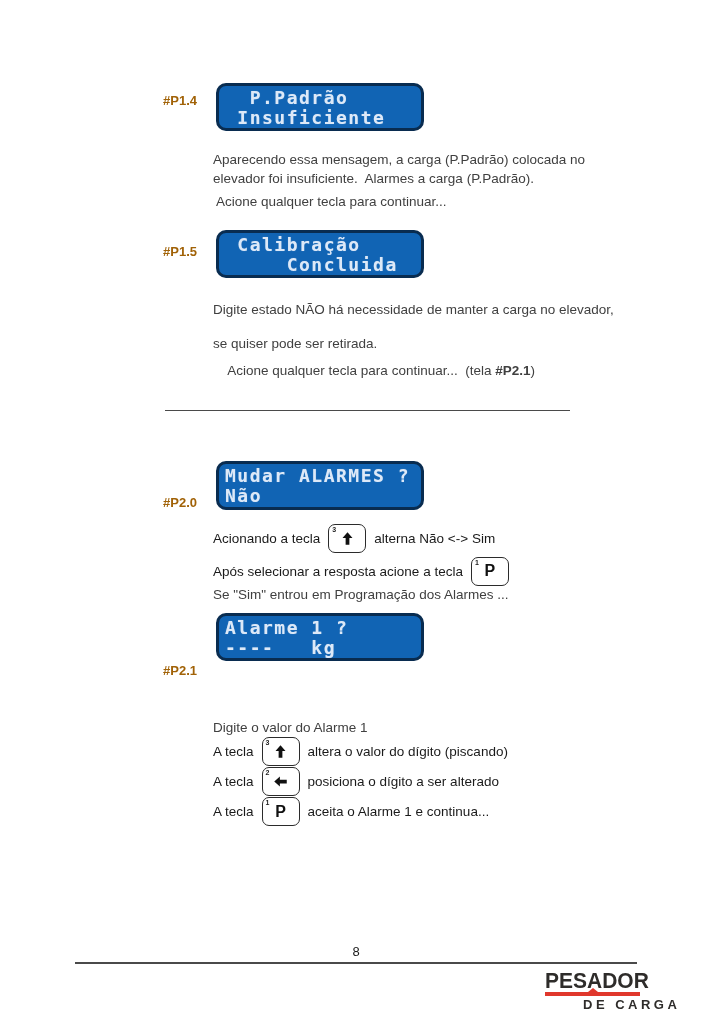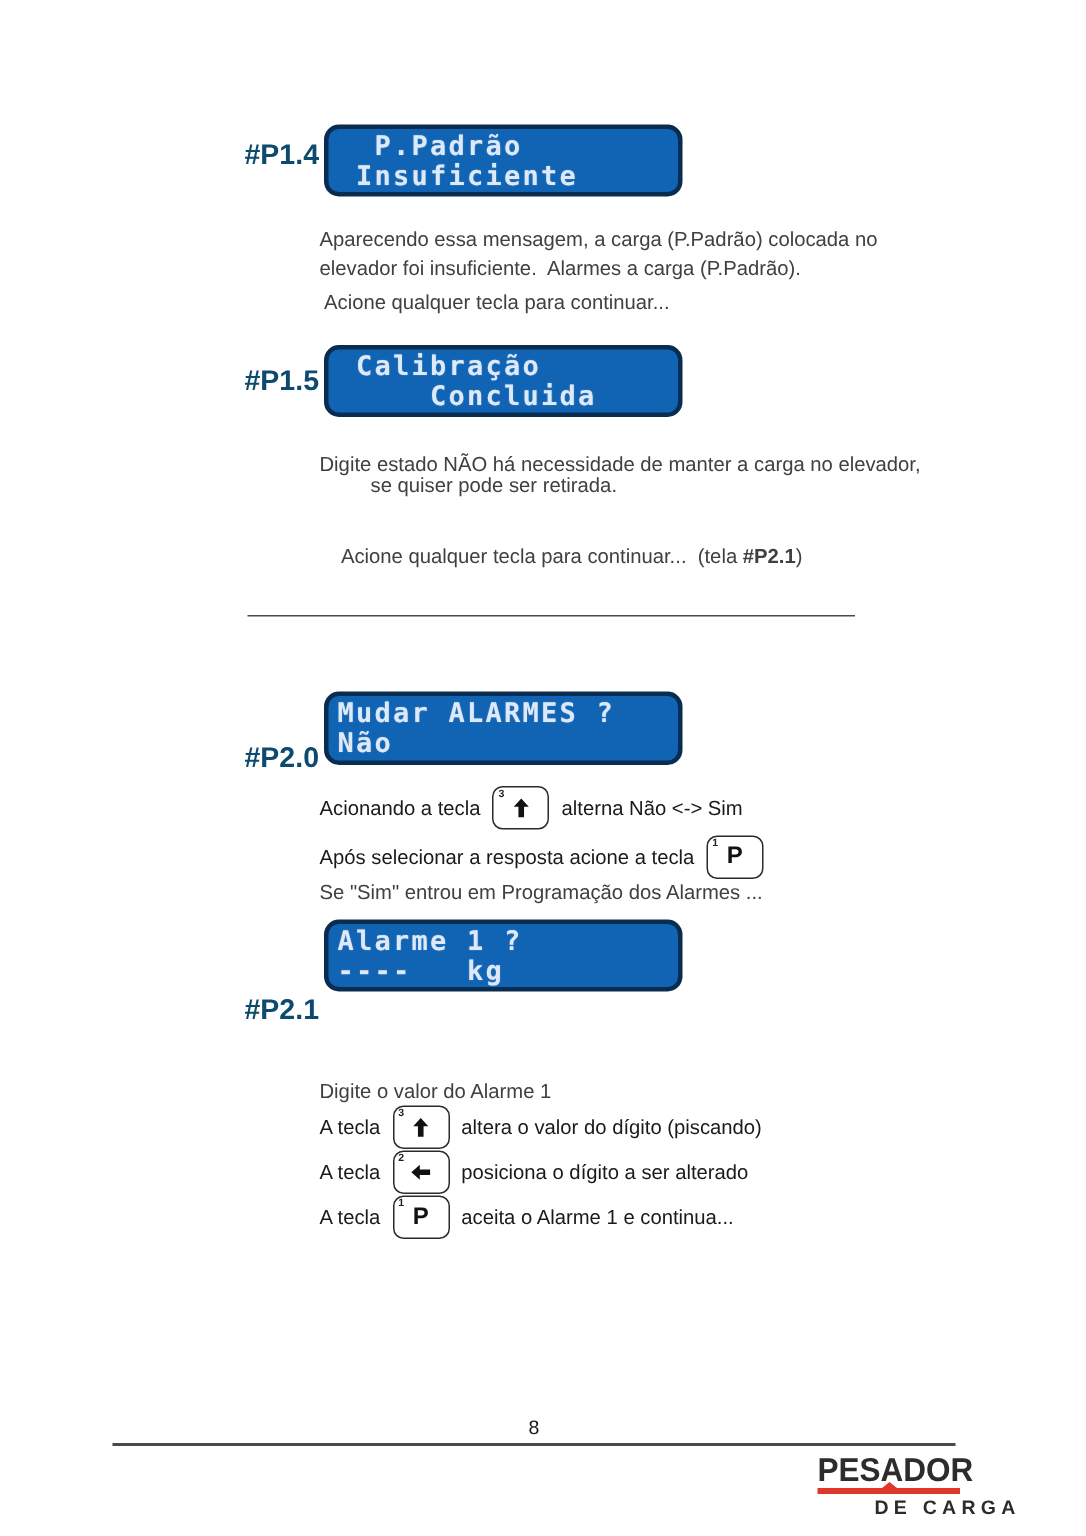--- a/index.html
+++ b/index.html
@@ -7,26 +7,26 @@
   .page {
     position:relative;
     width:724px; height:1024px;
     background:#ffffff;
     font-family:"Liberation Sans", sans-serif;
     color:#1a1a1a;
     overflow:hidden;
   }
   .slabel {
     position:absolute;
-    font-size:19px; font-weight:bold; color:#0c4a6e;
+    font-size:13px; font-weight:bold; color:#a16207;
     white-space:pre;
   }
   .lcd {
     position:absolute;
-    left:216px; width:239px; height:48px;
+    left:216px; width:208px; height:48px;
     background:#1164b4;
     border:3px solid #092c50;
     border-radius:10px;
     padding:2px 0 0 6px;
     overflow:hidden;
   }
   .lcd-line {
     font-family:"DejaVu Sans Mono", monospace;
     font-size:18px; font-weight:bold;
     letter-spacing:1.5px;
@@ -125,21 +125,21 @@
   <div class="bodyline" style="left:213px; top:150px;">Aparecendo essa mensagem, a carga (P.Padrão) colocada no</div>
   <div class="bodyline" style="left:213px; top:169px;">elevador foi insuficiente.  Alarmes a carga (P.Padrão).</div>
   <div class="bodyline" style="left:216px; top:192px;">Acione qualquer tecla para continuar...</div>
 
   <div class="slabel" style="left:163px; top:244px;">#P1.5</div>
   <div class="lcd" style="top:230px;">
     <div class="lcd-line"> Calibração</div>
     <div class="lcd-line">     Concluida</div>
   </div>
   <div class="bodyline" style="left:213px; top:300px;">Digite estado NÃO há necessidade de manter a carga no elevador,</div>
-  <div class="bodyline" style="left:213px; top:314px;margin-left:34px;">se quiser pode ser retirada.</div>
+  <div class="bodyline" style="left:213px; top:334px;">se quiser pode ser retirada.</div>
   <div class="bodyline" style="left:213px; top:342px;">
     <span>Acione qualquer tecla para continuar...  (tela </span><span class="bold">#P2.1</span><span>)</span>
   </div>
 
   <div class="divider"></div>
 
   <div class="slabel" style="left:163px; top:476px;margin-top:19px;">#P2.0</div>
   <div class="lcd" style="top:461px; height:49px;">
     <div class="lcd-line">Mudar ALARMES ?</div>
     <div class="lcd-line">Não</div>

